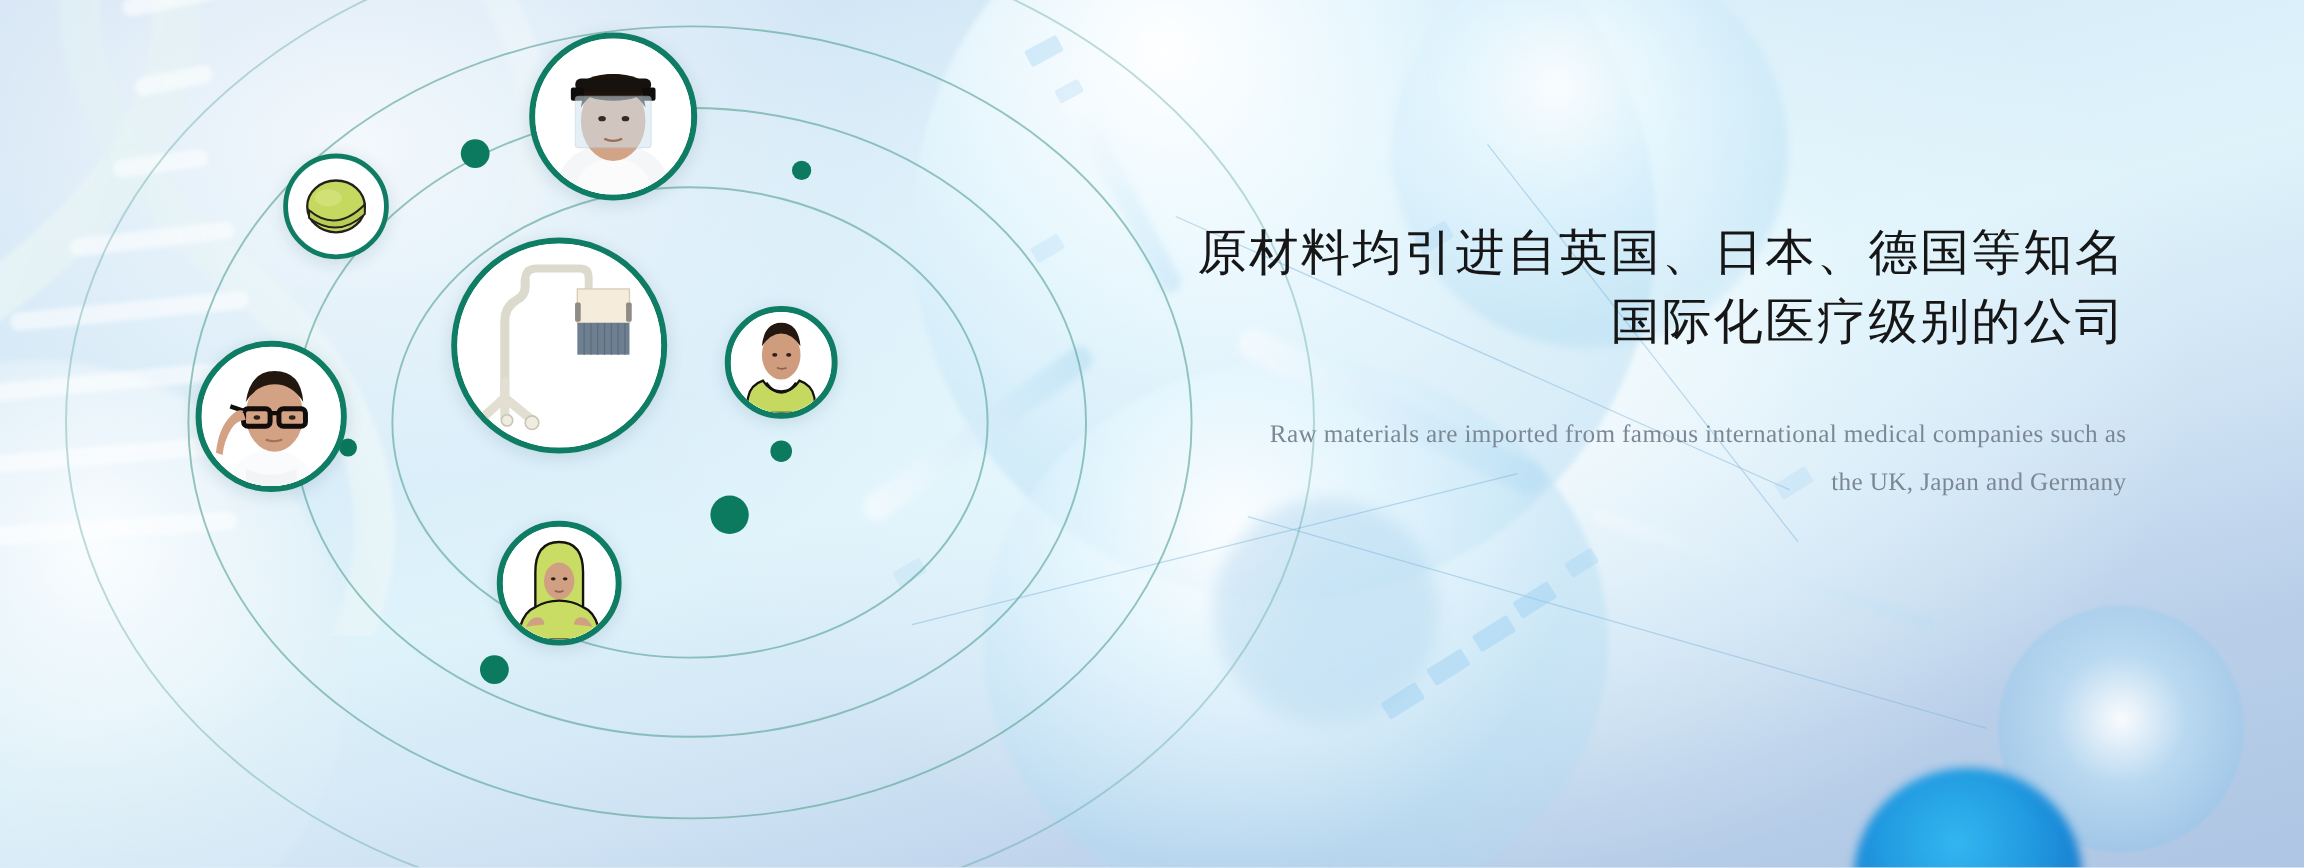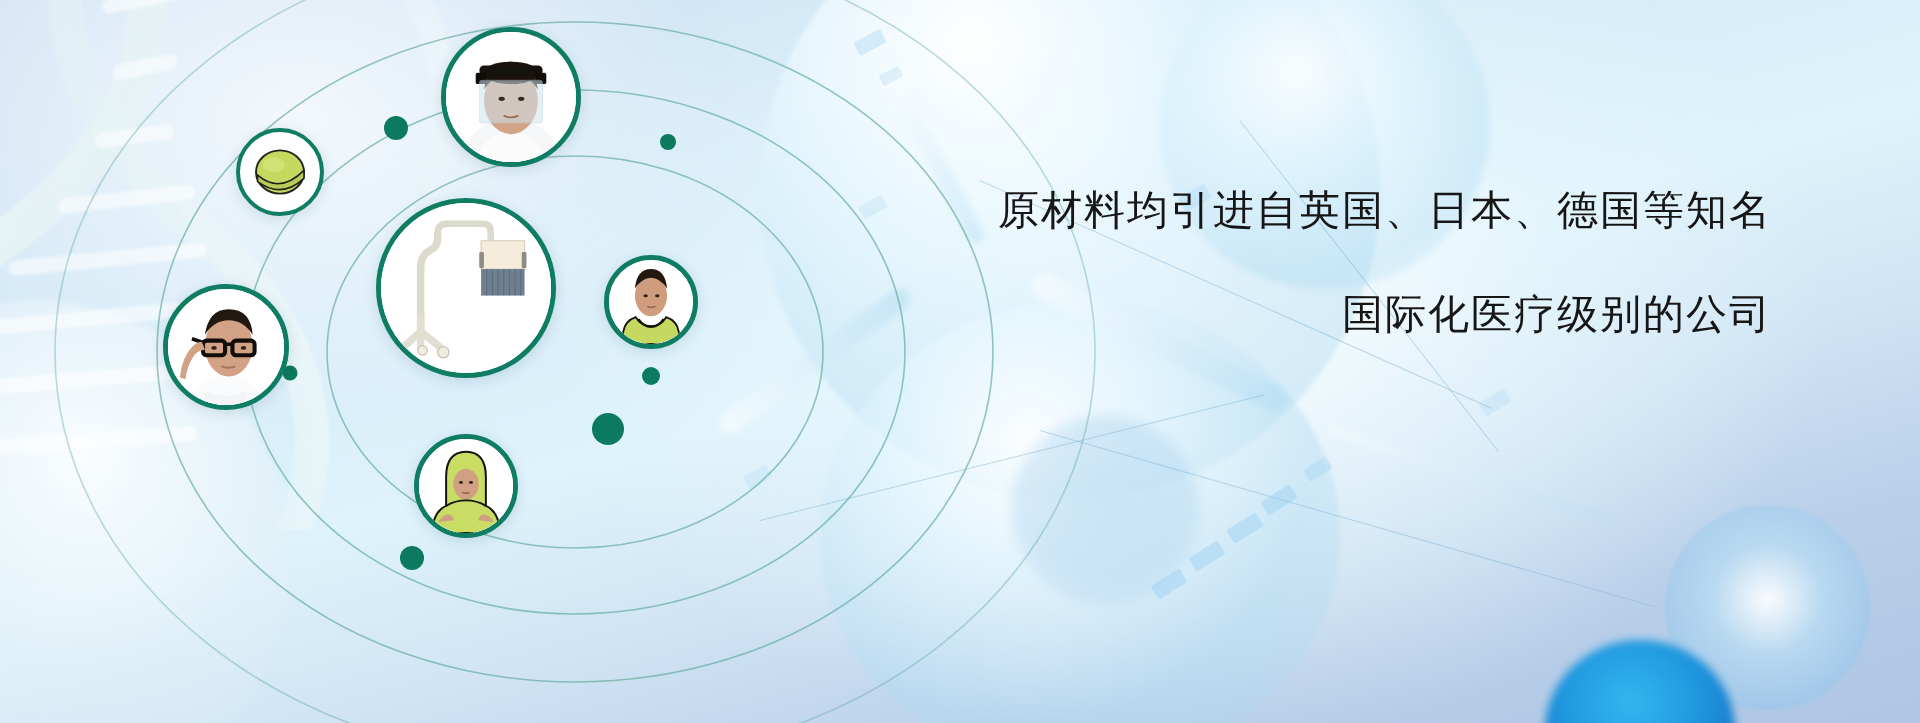--- a/index.html
+++ b/index.html
@@ -104,21 +104,21 @@
     text-align:right;
   }
   .headline{
     color:#161616;
     font-size:41px;
     line-height:58px;
     letter-spacing:2px;
     font-weight:400;
     white-space:nowrap;
   }
-  .headline .l2{ display:block;margin-top:46px; }
+  .headline .l2{ display:block; }
   .sub{
     margin-top:44px;
     color:#7b8794;
     font-family:"Liberation Serif", serif;
     font-size:21px;
     line-height:40px;
     letter-spacing:.3px;
   }
   .sub .s2{ display:block; }
 </style>
@@ -309,15 +309,19 @@
       <path d="M22 92 q4 -8 10 -8 q5 0 6 6" fill="#d1a083" stroke="#caa187" stroke-width="1"></path>
       <path d="M82 92 q-4 -8 -10 -8 q-5 0 -6 6" fill="#d1a083" stroke="#caa187" stroke-width="1"></path>
     </svg>
   </div>
 
   <div class="copy">
     <div class="headline">
       <span class="l1">原材料均引进自英国、日本、德国等知名</span>
       <span class="l2">国际化医疗级别的公司</span>
     </div>
+    <div class="sub">
+      <span class="s1">Raw materials are imported from famous international medical companies such as</span>
+      <span class="s2">the UK, Japan and Germany</span>
+    </div>
   </div>
 
 </div>
 
 </body></html>

